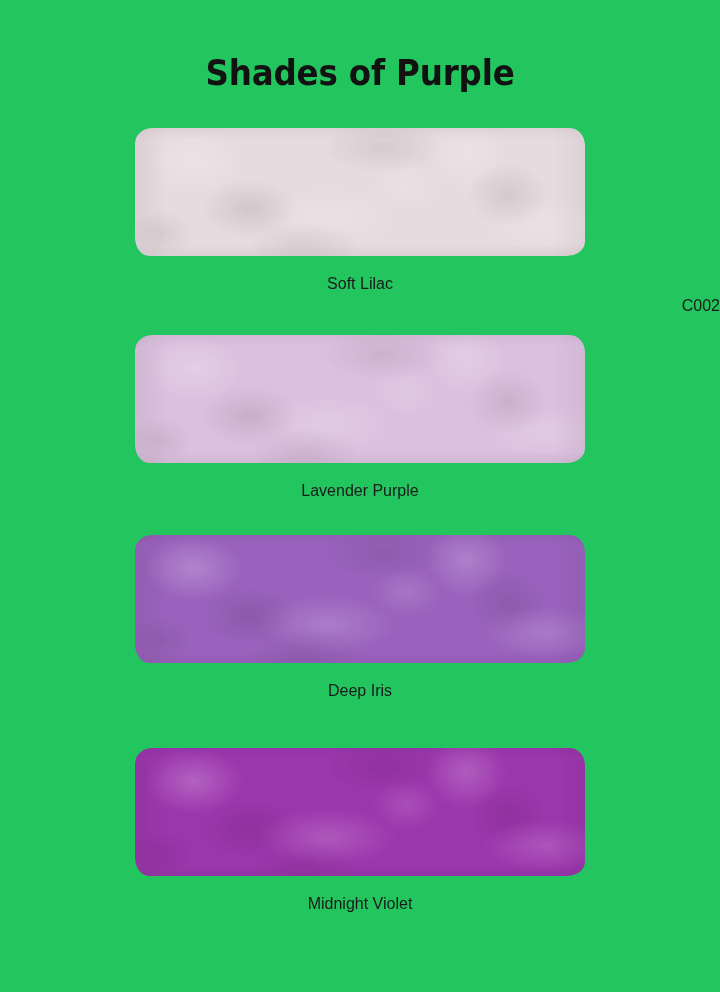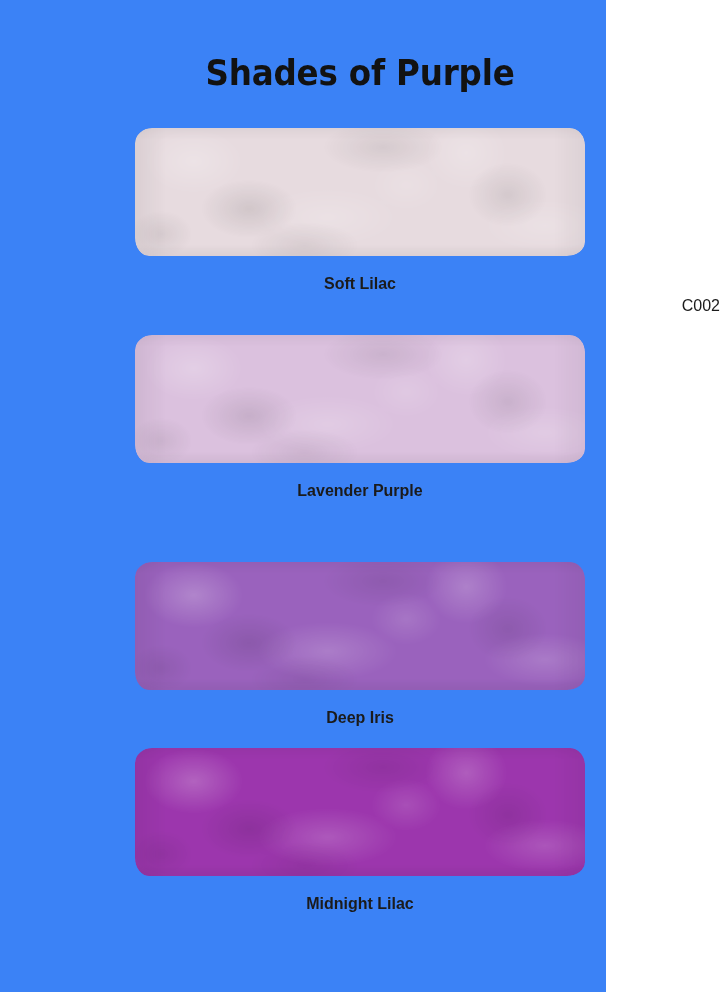--- a/index.html
+++ b/index.html
@@ -12,23 +12,23 @@
     width: 720px;
     height: 992px;
     overflow: hidden;
     font-family: "Liberation Sans", "DejaVu Sans", sans-serif;
     color: #111111;
     -webkit-font-smoothing: antialiased;
   }
 
   .page {
     position: relative;
-    width: 606px;
+    width: 720px;
     height: 992px;
-    background: #3b82f6;
+    background: #22c55e;
     box-sizing: border-box;
   }
 
   
   .title {
     position: absolute;
     top: 52px;
     left: 0;
     width: 720px;
     text-align: center;
@@ -125,21 +125,21 @@
   
   .label {
     width: 720px;
     margin-left: -135px;
     text-align: center;
     padding-top: 17px;
   }
   .label-name {
     font-size: 16px;
     line-height: 22px;
-    font-weight: 700;
+    font-weight: 400;
     color: #1b1b1b;
   }
   .label-code {
     font-size: 16px;
     line-height: 22px;
     font-weight: 400;
     color: #1b1b1b;
     text-align: right;
   }
 </style>
@@ -174,21 +174,21 @@
           <div class="swatch-tex-a"></div>
           <div class="swatch-tex-b"></div>
           <div class="swatch-rim"></div>
         </div>
         <div class="label">
           <div class="label-name">Lavender Purple</div>
         </div>
       </div>
     </div>
 
-    <div class="swatch-block" style="position: absolute; top: 407px; left: 0px; margin-top: 27px;">
+    <div class="swatch-block" style="position: absolute; top: 407px; left: 0px;">
       <div class="swatch-wrap">
         <div class="swatch">
           <div class="swatch-base" style="background: rgb(154, 98, 189);"></div>
           <div class="swatch-tex-a"></div>
           <div class="swatch-tex-b"></div>
           <div class="swatch-rim"></div>
         </div>
         <div class="label">
           <div class="label-name">Deep Iris</div>
         </div>
@@ -197,19 +197,19 @@
 
     <div class="swatch-block" style="position: absolute; top: 620px; left: 0px;">
       <div class="swatch-wrap">
         <div class="swatch">
           <div class="swatch-base" style="background: rgb(156, 54, 173);"></div>
           <div class="swatch-tex-a"></div>
           <div class="swatch-tex-b"></div>
           <div class="swatch-rim"></div>
         </div>
         <div class="label">
-          <div class="label-name">Midnight Lilac</div>
+          <div class="label-name">Midnight Violet</div>
         </div>
       </div>
     </div>
 
   </div>
 </div>
 
 </body></html>

